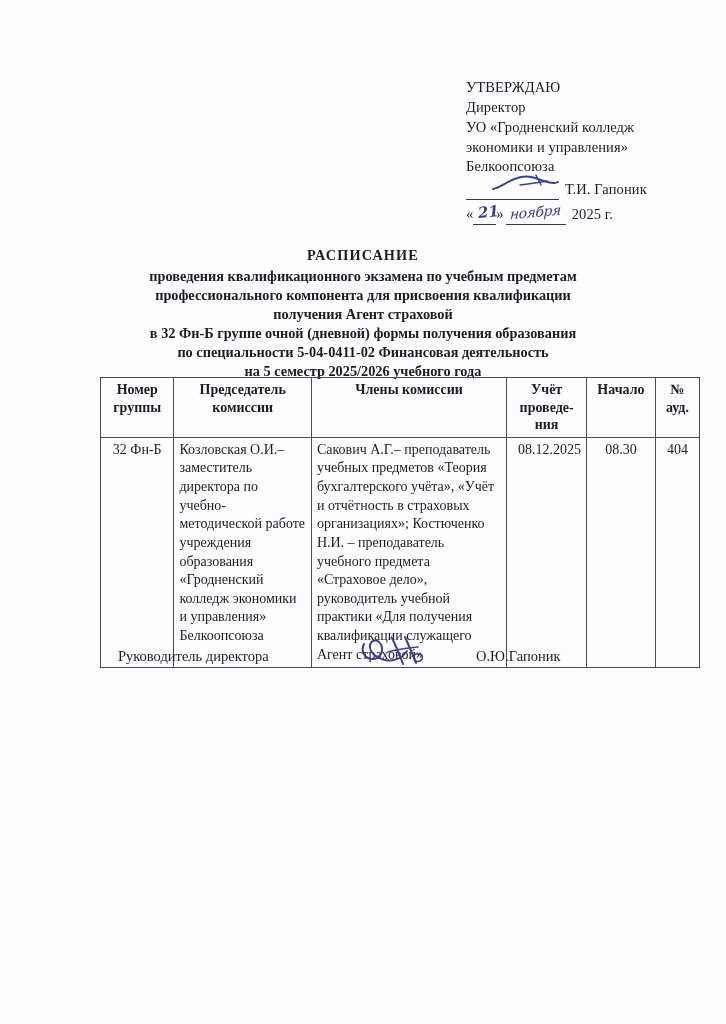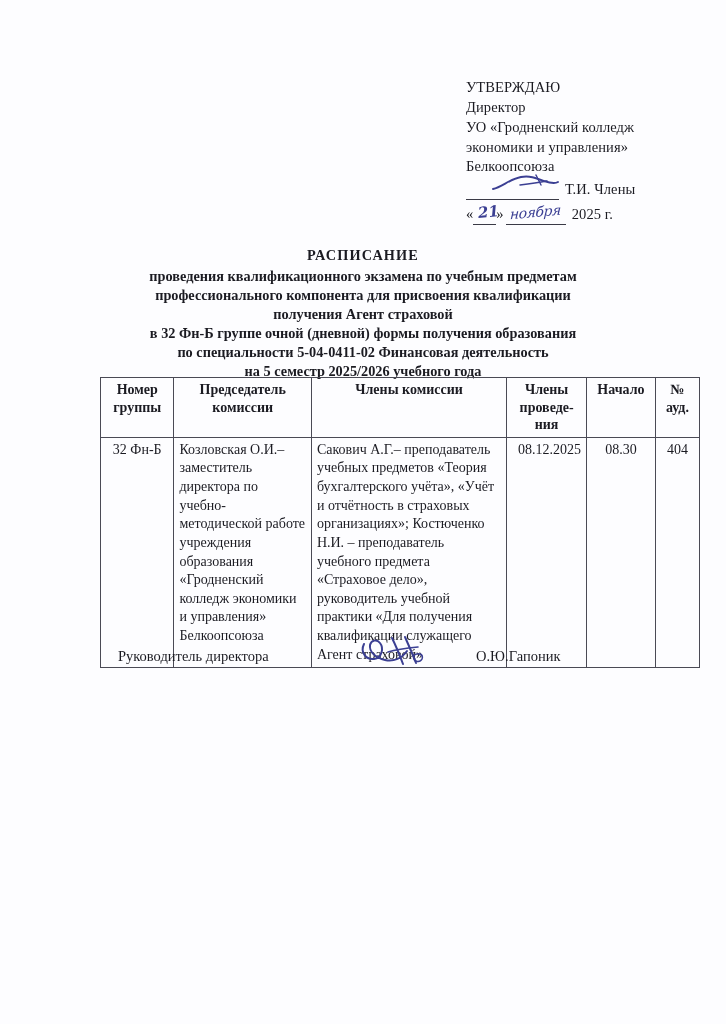--- a/index.html
+++ b/index.html
@@ -184,21 +184,21 @@
 <div class="page">
 
   <div class="approval">
     <div class="line">УТВЕРЖДАЮ</div>
     <div class="line">Директор</div>
     <div class="line">УО «Гродненский колледж</div>
     <div class="line">экономики и управления»</div>
     <div class="line">Белкоопсоюза</div>
 
     <div class="sign-row">
-      <span class="sign-rule"></span><span class="sign-name">Т.И. Члены</span>
+      <span class="sign-rule"></span><span class="sign-name">Т.И. Гапоник</span>
       <span class="hand hand-sign">
         <svg width="70" height="22" viewBox="0 0 70 22">
           <path d="M3 17 C 12 15, 20 7, 31 5 C 40 3.5, 46 6, 54 9 C 60 11, 65 12, 68 10" fill="none" stroke="#3b3f93" stroke-width="1.9" stroke-linecap="round"></path>
           <path d="M30 13 C 38 12, 46 11, 57 9" fill="none" stroke="#3b3f93" stroke-width="1.5" stroke-linecap="round"></path>
           <path d="M46 3 L 51 13" fill="none" stroke="#3b3f93" stroke-width="1.4" stroke-linecap="round"></path>
         </svg>
       </span>
     </div>
 
     <div class="date-row">
@@ -217,21 +217,21 @@
     <div class="tline">по специальности 5-04-0411-02 Финансовая деятельность</div>
     <div class="tline">на 5 семестр 2025/2026 учебного года</div>
   </div>
 
   <table class="schedule">
     <thead>
       <tr>
         <th class="c-group">Номер группы</th>
         <th class="c-chair">Председатель комиссии</th>
         <th class="c-members">Члены комиссии</th>
-        <th class="c-date">Члены проведе-ния</th>
+        <th class="c-date">Учёт проведе-ния</th>
         <th class="c-start">Начало</th>
         <th class="c-room">№ ауд.</th>
       </tr>
     </thead>
     <tbody>
       <tr>
         <td class="c-group">32 Фн-Б</td>
         <td class="c-chair">Козловская О.И.– заместитель директора по учебно-методической работе учреждения образования «Гродненский колледж экономики и управления» Белкоопсоюза</td>
         <td class="c-members">Сакович А.Г.– преподаватель учебных предметов «Теория бухгалтерского учёта», «Учёт и отчётность в страховых организациях»; Костюченко Н.И. – преподаватель учебного предмета «Страховое дело», руководитель учебной практики «Для получения квалификации служащего Агент страховой»</td>
         <td class="c-date">08.12.2025</td>

